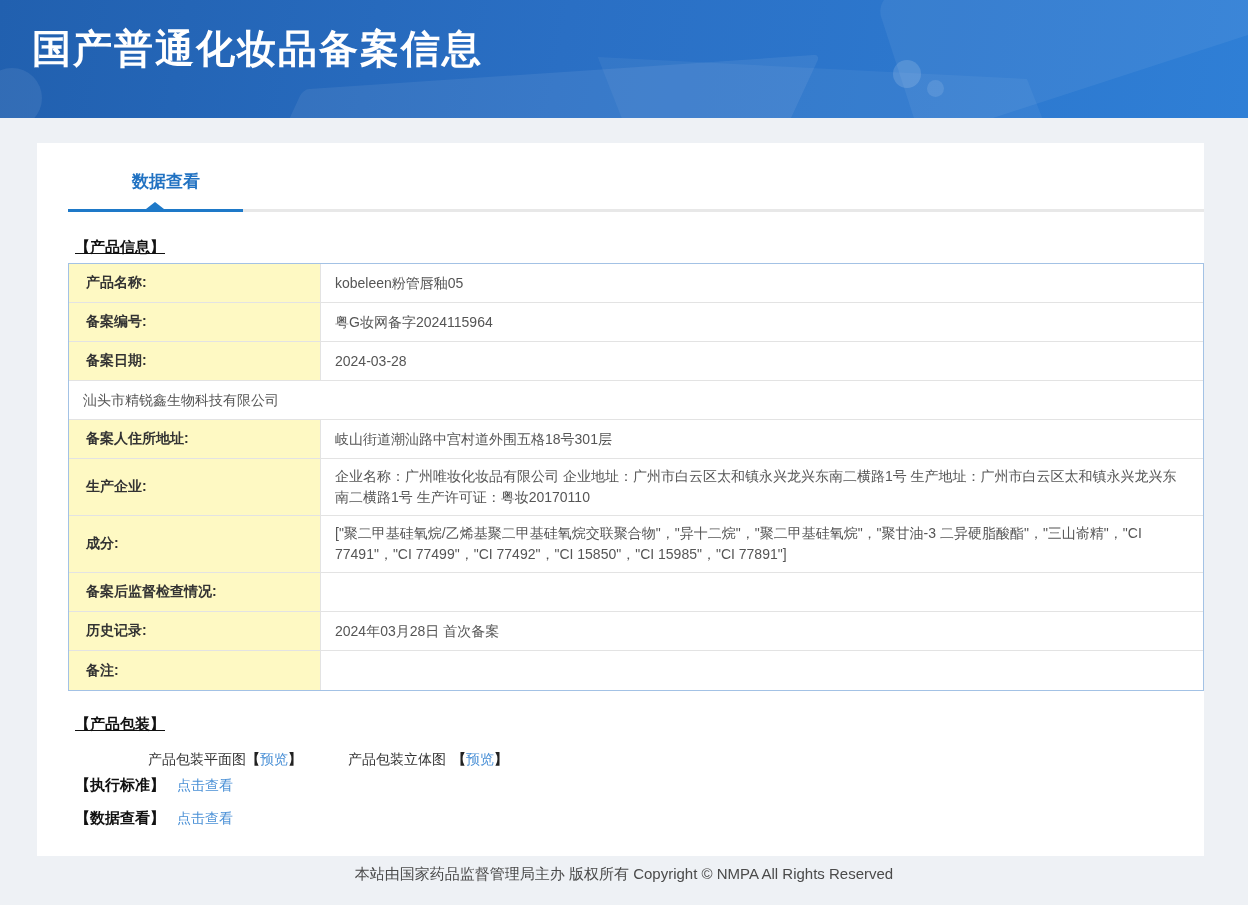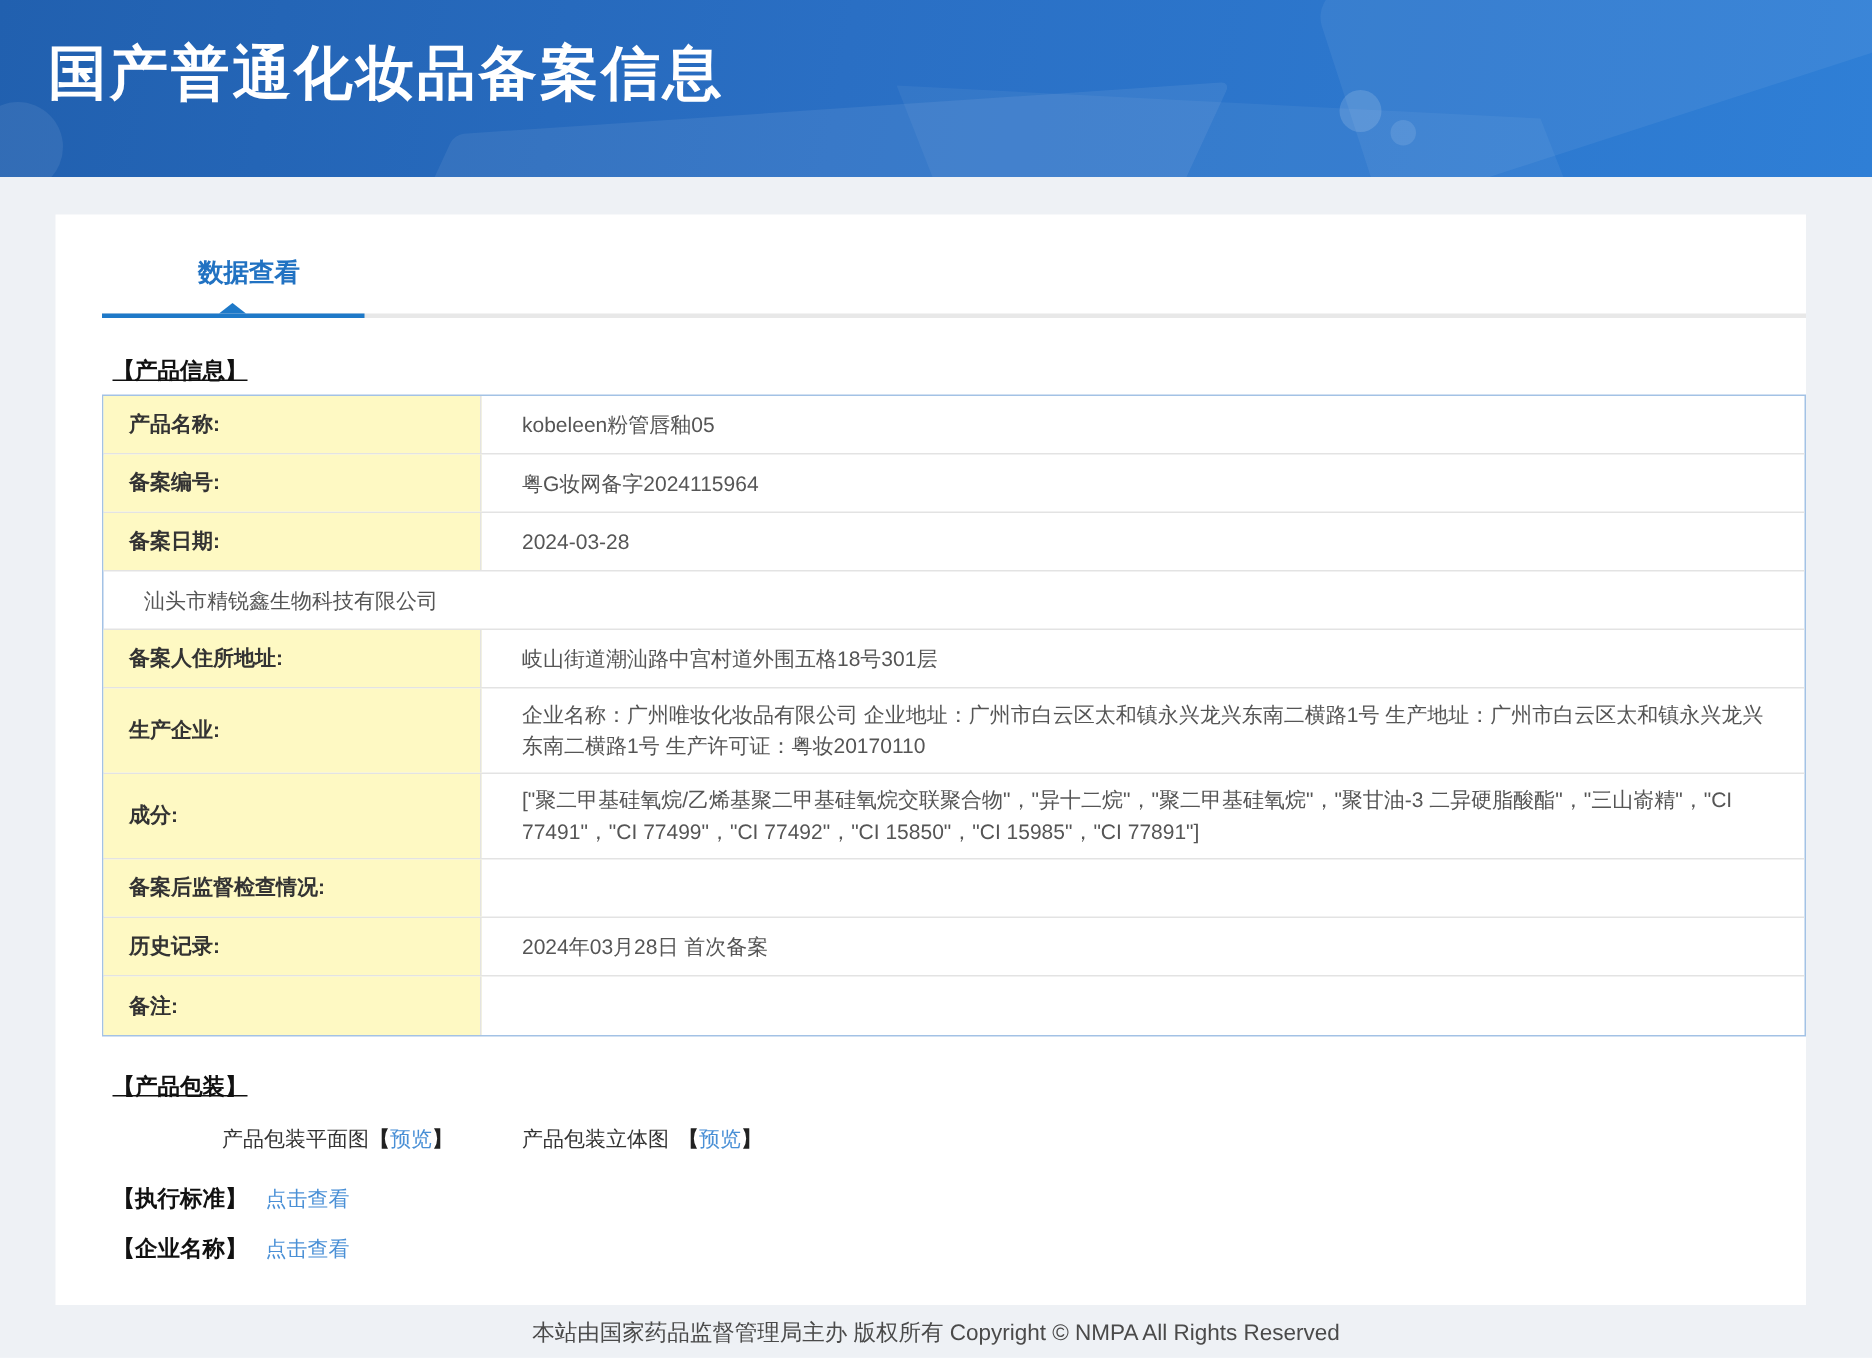--- a/index.html
+++ b/index.html
@@ -45,31 +45,31 @@
   .section-title { margin:26px 0 0 7px; font-size:15px; font-weight:bold; color:#111;text-decoration:underline; }
 
   
   .info-table { width:1136px; margin-top:6px; border:1px solid #a3c2e5; }
   .info-row { display:flex; border-bottom:1px solid #e3e3e3; min-height:39px; }
   .info-row:last-child { border-bottom:none; }
   .cell-label { width:252px; flex:0 0 252px; background:#fef9c3;
     border-right:1px solid #e3e3e3; display:flex; align-items:center;
     padding:6px 10px 6px 17px; font-size:14px; font-weight:bold; color:#333; }
   .cell-value { flex:1; display:flex; align-items:center;
-    padding:7px 27px; font-size:14px; color:#555; line-height:1.5; }
+    padding:7px 14px; font-size:14px; color:#555; line-height:1.5; }
 
   
   .packaging-title { margin-top:24px; }
   .packaging-row { margin:17px 0 0 80px; font-size:14px; color:#333; display:flex; align-items:center; }
   .pk-item { display:flex; align-items:center; }
   .pk-item + .pk-item { margin-left:46px; }
   .pk-item .sp { margin-left:6px; }
   .bracket { color:#222; font-weight:bold; }
   a.link { color:#4a90d6; text-decoration:none; cursor:pointer; }
-  .linkline { margin:21px 0 0 7px; font-size:15px; display:flex; align-items:center; }
+  .linkline { margin:7px 0 0 7px; font-size:15px; display:flex; align-items:center; }
   .linkline .ll-title { font-weight:bold; color:#111; }
   .linkline a.link { margin-left:12px; font-size:14px; }
   .linkline + .linkline { margin-top:14px; }
 
   
   .footer { width:1248px; height:58px; background:#eef1f5; text-align:center;
     padding-top:9px; font-size:15px; color:#4a4a4a; }
 </style>
 </head>
 <body>
@@ -158,21 +158,21 @@
         <span class="bracket">】</span>
       </div>
     </div>
 
     <div class="linkline">
       <span class="ll-title">【执行标准】</span>
       <a class="link">点击查看</a>
     </div>
 
     <div class="linkline">
-      <span class="ll-title">【企业名称】</span>
+      <span class="ll-title">【数据查看】</span>
       <a class="link">点击查看</a>
     </div>
 
   </div>
 
   <div class="footer">
     <span>本站由国家药品监督管理局主办 版权所有 Copyright © NMPA All Rights Reserved</span>
   </div>
 </div>
 

